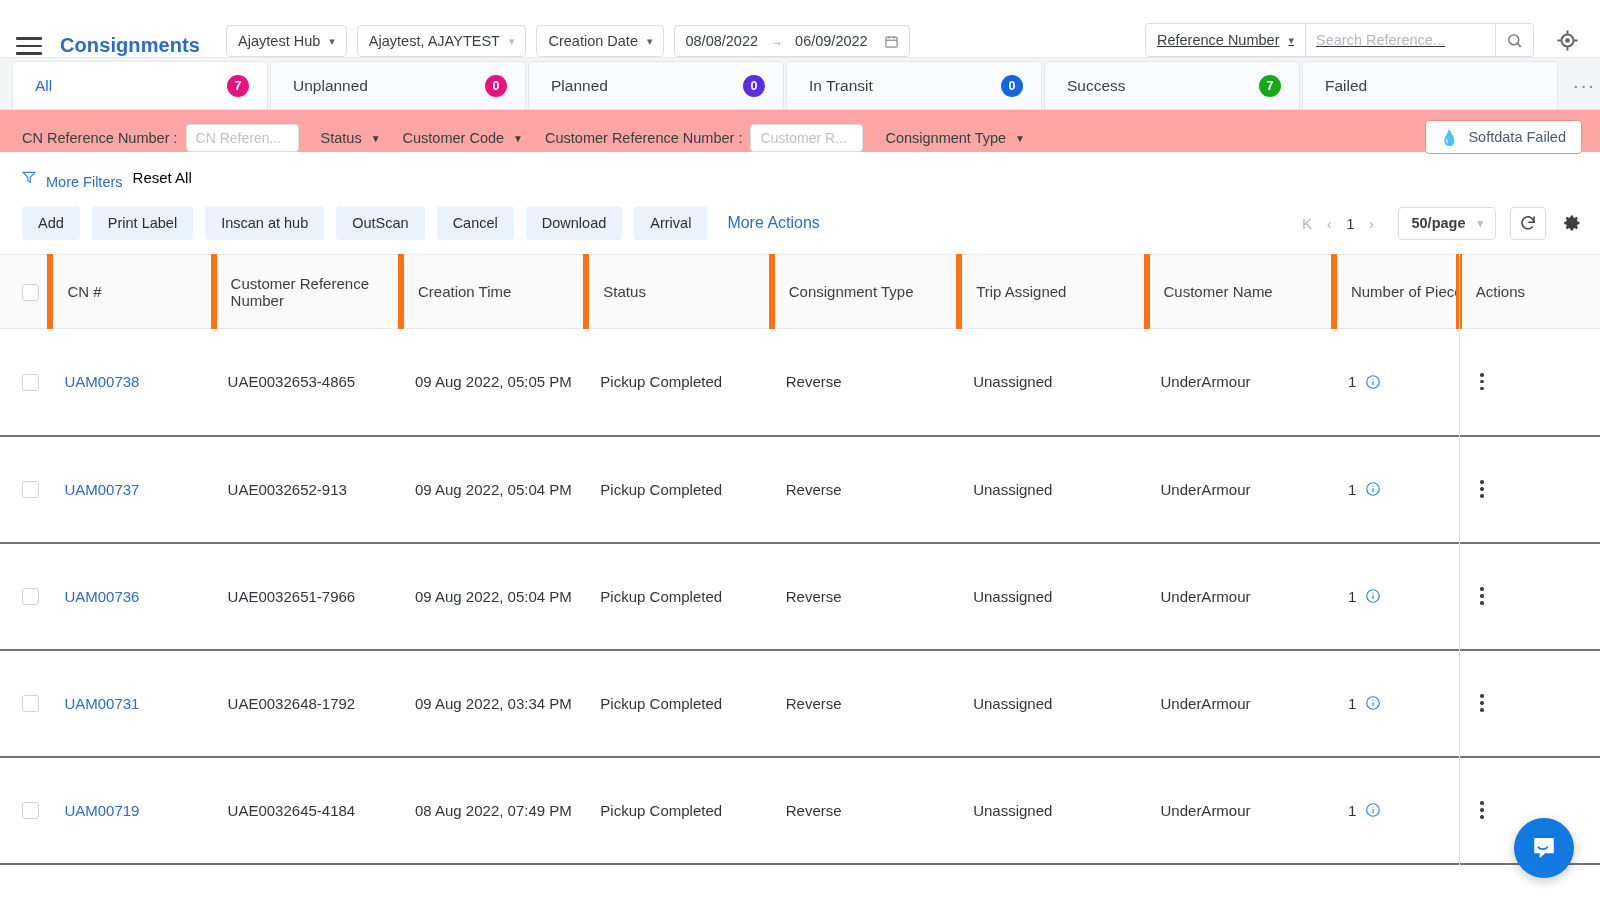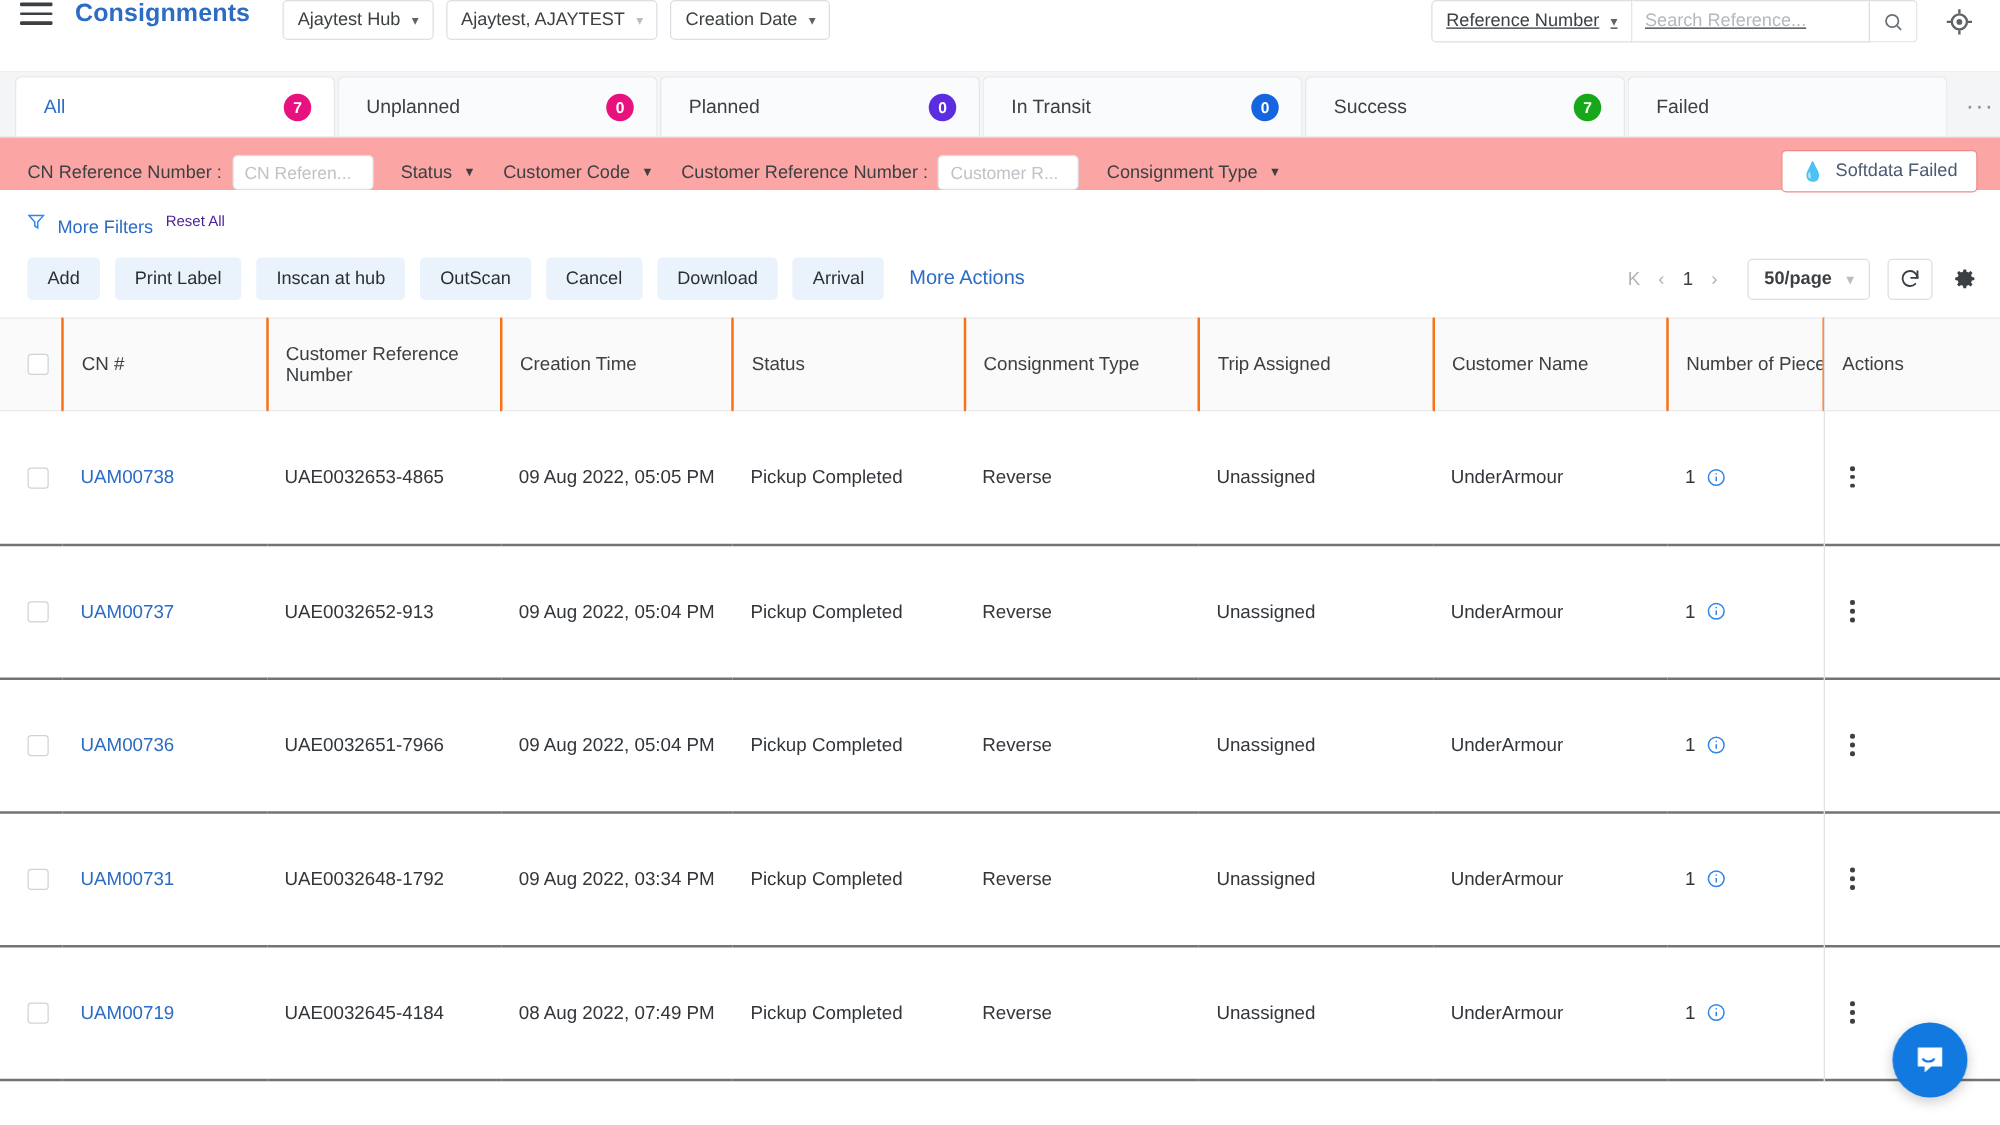--- a/index.html
+++ b/index.html
@@ -8,21 +8,21 @@
     font-family: "Liberation Sans", sans-serif;
     background: #ffffff;
     color: #32363a;
     overflow: hidden;
   }
 
   
   .topbar {
     height: 58px;
     display: flex;
-    align-items: flex-start;
+    align-items: flex-end;
     padding: 0 18px 0 16px;
     border-bottom: 1px solid #e8eaed;
     background: #fff;
     position: relative;
   }
   .hamburger {
     width: 26px; height: 22px;
     display: flex; flex-direction: column; justify-content: center; gap: 5px;
     cursor: pointer;
     margin-right: 18px;
@@ -114,21 +114,21 @@
     display: inline-flex; align-items: center; gap: 9px; padding: 0 15px;
     font-size: 14.5px; color: #4a5a73; cursor: pointer;
   }
   .flame { color: #e8413a; font-size: 15px; line-height: 1; }
 
   .morefilters-row {
     display: flex; align-items: center; gap: 10px;
     padding: 12px 0 0 22px; background: #fff;
   }
   .mf-link { font-size: 14.5px; color: #2d6cc4; cursor: pointer; margin-top: 10px; }
-  .reset-link { font-size: 12px; color: #4c1d95; cursor: pointer; }
+  .reset-link { font-size: 15px; color: #000000; cursor: pointer; }
   .funnel { color: #2d86e8; display: inline-flex; }
 
   
   .actionbar {
     display: flex; align-items: center; padding: 16px 18px 14px 22px;
     background: #fff; position: relative;
   }
   .abtn {
     height: 34px; background: #eaf2fb; border: none; border-radius: 4px;
     padding: 0 16px; font-size: 14.5px; color: #2b2f33; cursor: pointer;
@@ -157,21 +157,21 @@
   .gear { margin-left: 16px; cursor: pointer; color: #3c4043; display: flex; }
 
   
   .tablewrap { position: relative; background: #fff; }
   table.grid { width: 1600px; border-collapse: collapse; table-layout: fixed; }
   table.grid thead th {
     background: #fafafa; font-size: 15px; font-weight: normal; color: #3c4043;
     text-align: left; vertical-align: middle; padding: 18px 14px;
     height: 74px; border-bottom: 1px solid #e8eaed; border-top: 1px solid #e8eaed;
   }
-  table.grid thead th + th { border-left: 2px solid #f97316; }
+  table.grid thead th + th { border-left: 6px solid #f97316; }
   table.grid tbody td {
     font-size: 15px; color: #32363a; padding: 16px 14px; height: 107px;
     vertical-align: middle; border-bottom: 2px solid #737373;
   }
   .c-check { width: 50px; padding-left: 22px !important; padding-right: 0 !important; }
   .c-cn    { width: 162px; }
   .c-cref  { width: 186px; }
   .c-ctime { width: 184px; }
   .c-stat  { width: 184px; }
   .c-ctype { width: 186px; }
@@ -224,20 +224,33 @@
   <div class="sel muted-caret">
     <span>Ajaytest, AJAYTEST</span>
     <span class="caret">▾</span>
   </div>
 
   <div class="sel">
     <span>Creation Date</span>
     <span class="caret">▾</span>
   </div>
 
+  <div class="daterange">
+    <span>08/08/2022</span>
+    <span class="arrow">→</span>
+    <span>06/09/2022</span>
+    <span class="cal-ico">
+      <svg width="15" height="15" viewBox="0 0 24 24" fill="none" stroke="currentColor" stroke-width="2">
+        <rect x="3" y="5" width="18" height="16" rx="2"></rect>
+          <line x1="3" y1="10" x2="21" y2="10"></line>
+        <line x1="8" y1="3" x2="8" y2="7"></line>
+          <line x1="16" y1="3" x2="16" y2="7"></line>
+      </svg>
+    </span>
+  </div>
 
   <div class="topbar-right">
     <div class="search-group">
       <div class="sel">
         <span>Reference Number</span>
         <span class="caret">▾</span>
       </div>
       <input class="search-input" type="text" placeholder="Search Reference..." style="">
       <div class="search-btn">
         <svg width="17" height="17" viewBox="0 0 24 24" fill="none" stroke="currentColor" stroke-width="2">

